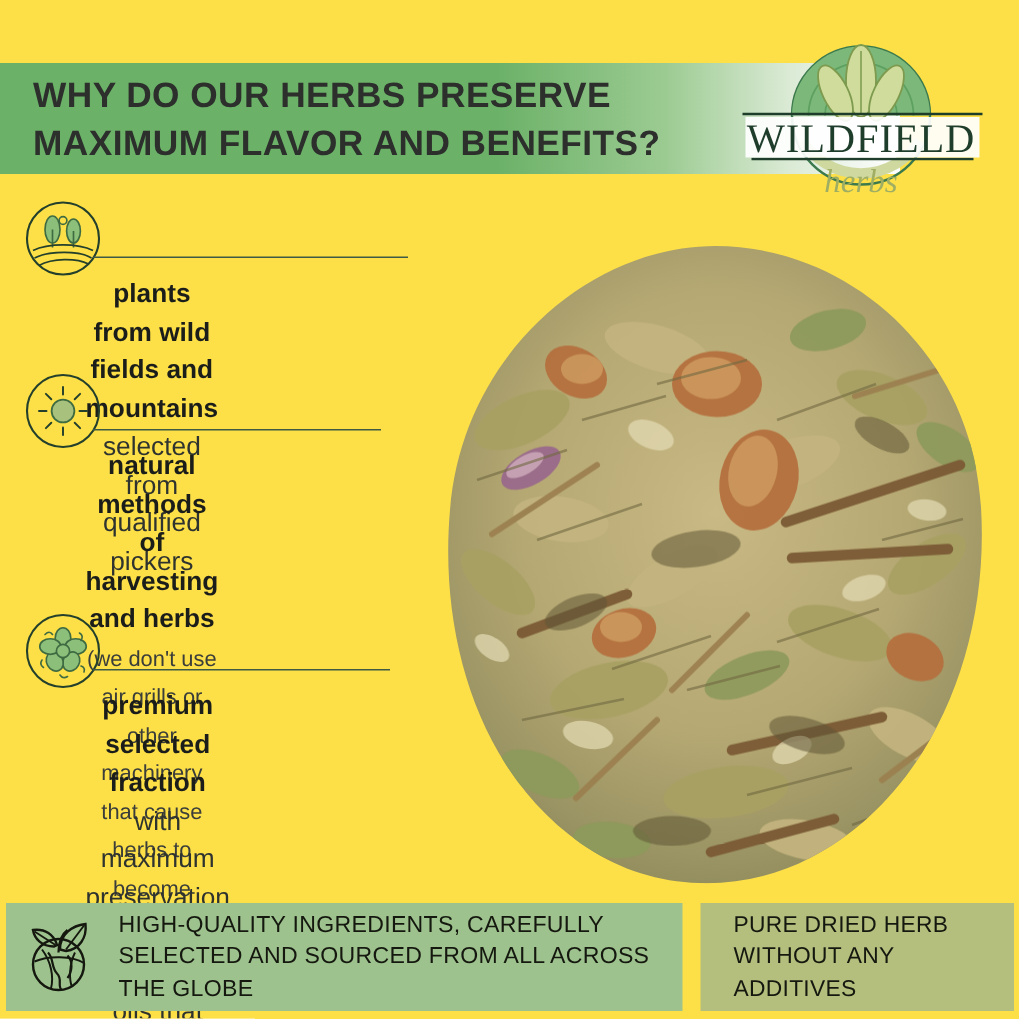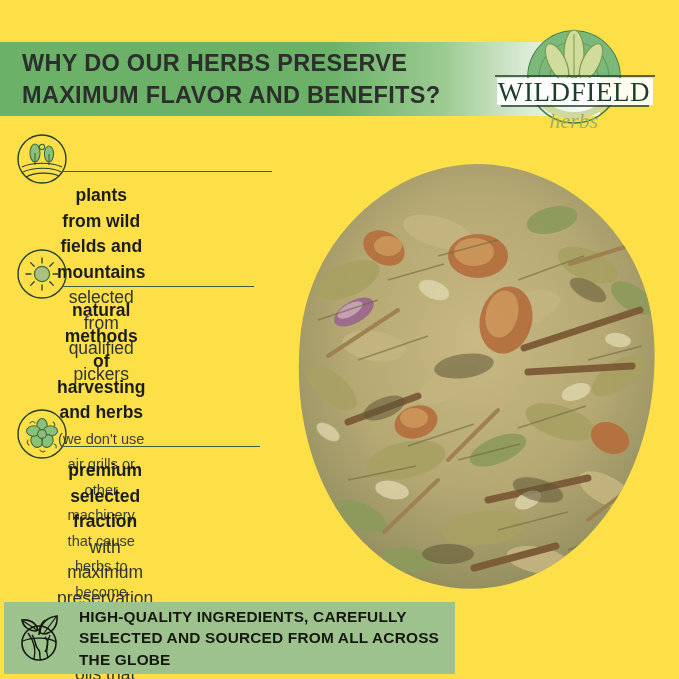--- a/index.html
+++ b/index.html
@@ -59,21 +59,21 @@
 
   
   .banner{
     position:absolute;top:602px;height:72px;
     display:flex;align-items:center;
   }
   .banner-left{left:4px;width:451px;background:#9dc28e;}
   .banner-right{left:467px;width:209px;background:#b4bf7e;}
   .banner .globe{width:54px;height:54px;margin-left:10px;flex:0 0 auto;}
   .banner .btext{
-    font-weight:bold;font-size:15.4px;line-height:21.5px;
+    font-weight:normal;font-size:15.4px;line-height:21.5px;
     color:#15180f;text-transform:uppercase;letter-spacing:0.2px;
   }
   .banner-left .btext{margin-left:11px;}
   .banner-right .btext{margin-left:22px;font-size:15.2px;}
 </style>
 </head>
 <body>
 
 <div class="page">
 
@@ -295,14 +295,17 @@
         <path d="M26 22 C26 12 34 6 43 5 C44 14 39 22 30 23 Z" fill="none" stroke="#15180f" stroke-width="1.6"></path>
         <line x1="30" y1="22" x2="42" y2="6" stroke="#15180f" stroke-width="1.2"></line>
         <path d="M22 20 C14 20 9 15 8 9 C16 8 22 12 24 19 Z" fill="none" stroke="#15180f" stroke-width="1.6"></path>
         <line x1="23" y1="19" x2="9" y2="10" stroke="#15180f" stroke-width="1.2"></line>
         <path d="M25 24 C25 18 27 12 31 9" fill="none" stroke="#15180f" stroke-width="1.5"></path>
       </svg>
     </div>
     <div class="btext">HIGH-QUALITY INGREDIENTS, CAREFULLY SELECTED AND SOURCED FROM ALL ACROSS THE GLOBE</div>
   </div>
 
+  <div class="banner banner-right">
+    <div class="btext">PURE DRIED HERB WITHOUT ANY ADDITIVES</div>
+  </div>
 
 </div>
 
 </body></html>

